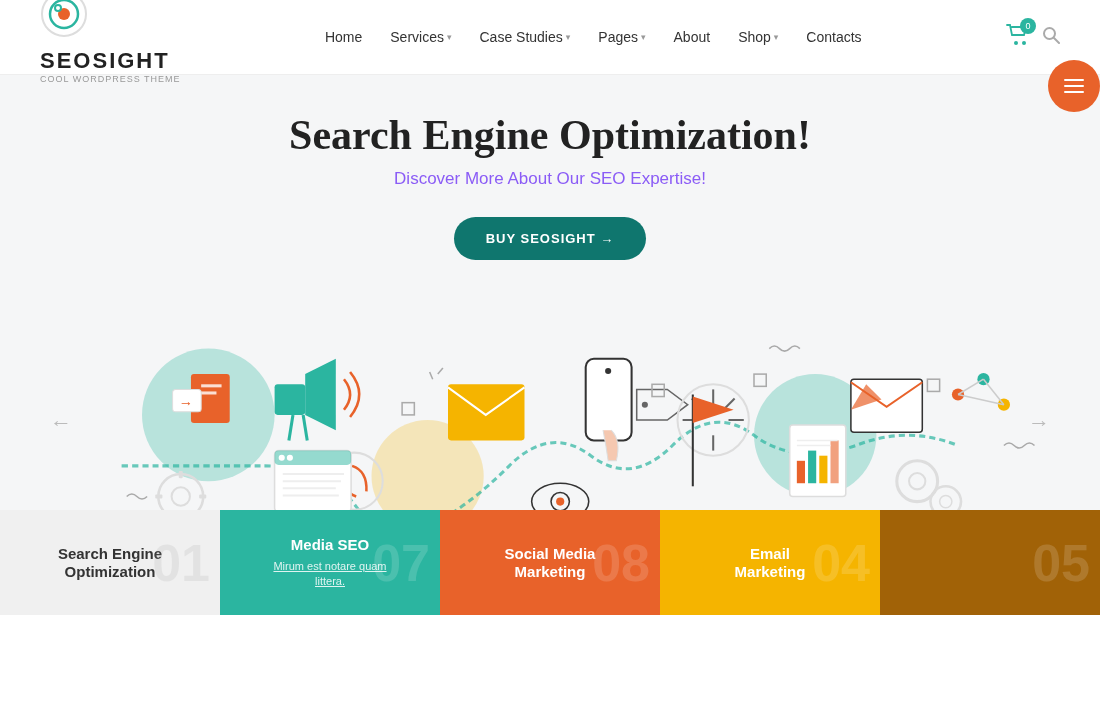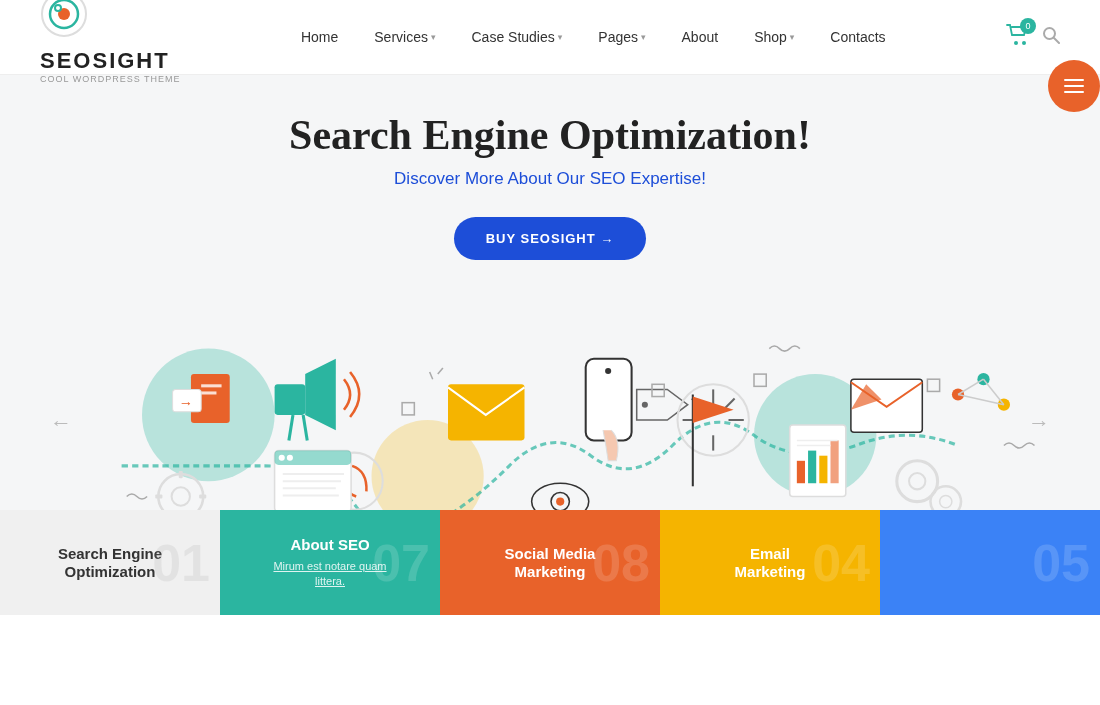--- a/index.html
+++ b/index.html
@@ -10,21 +10,21 @@
       display: flex; align-items: center; justify-content: space-between;
       padding: 0 40px; height: 75px; background: #fff;
       border-bottom: 1px solid #eee; position: relative; z-index: 10;
     }
     .logo-area { display: flex; gap: 10px; flex-direction: column; }
     .logo-icon { width: 48px; height: 48px; }
     .logo-text { display: flex; flex-direction: column; }
     .logo-name { font-size: 22px; font-weight: 700; color: #222; letter-spacing: 2px; }
     .logo-sub { font-size: 9px; color: #999; letter-spacing: 1px; }
 
-    nav { display: flex; align-items: center; gap: 36px; }
+    nav { display: flex; align-items: center; gap: 28px; }
     .nav-item { font-size: 14px; color: #333; text-decoration: none; cursor: pointer; display: flex; align-items: center; gap: 3px; }
     .nav-arrow { font-size: 9px; color: #999; }
     .nav-icons { display: flex; align-items: center; gap: 12px; }
     .cart-icon { position: relative; cursor: pointer; }
     .search-icon-btn { cursor: pointer; color: #aaa; font-size: 16px; }
     .cart-badge { background: #2bb5a0; color: #fff; font-size: 9px; width: 16px; height: 16px; border-radius: 50%; display: flex; align-items: center; justify-content: center; position: absolute; top: -6px; right: -6px; }
 
     
     .orange-menu-btn {
       position: absolute; right: 0; top: 60px;
@@ -33,23 +33,23 @@
       gap: 4px; cursor: pointer; z-index: 20;
     }
     .orange-menu-btn span { display: block; width: 20px; height: 2px; background: #fff; border-radius: 2px; }
 
     
     .hero {
       background: #f5f6f7; padding: 36px 40px 0; text-align: center;
       position: relative; height: 540px; overflow: hidden;
     }
     .hero-title { font-size: 42px; font-weight: 700; color: #222; margin-bottom: 10px; font-family: Liberation Serif, serif; }
-    .hero-subtitle { font-size: 17px; color: #1d4ed8; margin-bottom: 28px; }
+    .hero-subtitle { font-size: 17px; color: #8b5cf6; margin-bottom: 28px; }
     .buy-btn {
-      background: #1d4ed8; color: #fff; padding: 14px 32px; border-radius: 30px;
+      background: #0f766e; color: #fff; padding: 14px 32px; border-radius: 30px;
       font-size: 13px; font-weight: 700; letter-spacing: 1px; cursor: pointer;
       border: none; display: inline-block;
     }
 
     
     .hero-illustration {
       position: relative; height: 280px; margin-top: 20px;
     }
 
     
@@ -68,21 +68,21 @@
       display: flex; height: 105px; position: absolute; bottom: 0; left: 0; right: 0;
     }
     .service-tile {
       flex: 1; display: flex; flex-direction: column; justify-content: center;
       padding: 16px 22px; cursor: pointer; position: relative; overflow: hidden;
     }
     .tile-0 { background: #f0f0f0; }
     .tile-1 { background: #2bb5a0; }
     .tile-2 { background: #e8622a; }
     .tile-3 { background: #f5b400; }
-    .tile-4 { background: #3b82f6; }
+    .tile-4 { background: #a16207; }
 
     .tile-num {
       position: absolute; right: 10px; top: 50%; transform: translateY(-50%);
       font-size: 52px; font-weight: 900; opacity: 0.15; color: #fff; line-height: 1;
     }
     .tile-0 .tile-num { color: #999; }
     .tile-title { font-size: 15px; font-weight: 700; color: #fff; line-height: 1.2; }
     .tile-0 .tile-title { color: #333; }
     .tile-desc { font-size: 11px; color: rgba(255,255,255,0.85); margin-top: 5px; line-height: 1.4; }
   </style>
@@ -276,21 +276,21 @@
 
   
   <div class="services-bar">
     <div class="service-tile tile-0">
       <span class="tile-num">01</span>
       <div class="tile-title" style="white-space:pre-line;">Search Engine
 Optimization</div>
     </div>
     <div class="service-tile tile-1">
       <span class="tile-num">07</span>
-      <div class="tile-title">About SEO</div>
+      <div class="tile-title">Media SEO</div>
       <div class="tile-desc" style="white-space:pre-line;text-decoration:underline;">Mirum est notare quam
 littera.</div>
     </div>
     <div class="service-tile tile-2">
       <span class="tile-num">08</span>
       <div class="tile-title" style="white-space:pre-line;">Social Media
 Marketing</div>
     </div>
     <div class="service-tile tile-3">
       <span class="tile-num">04</span>

